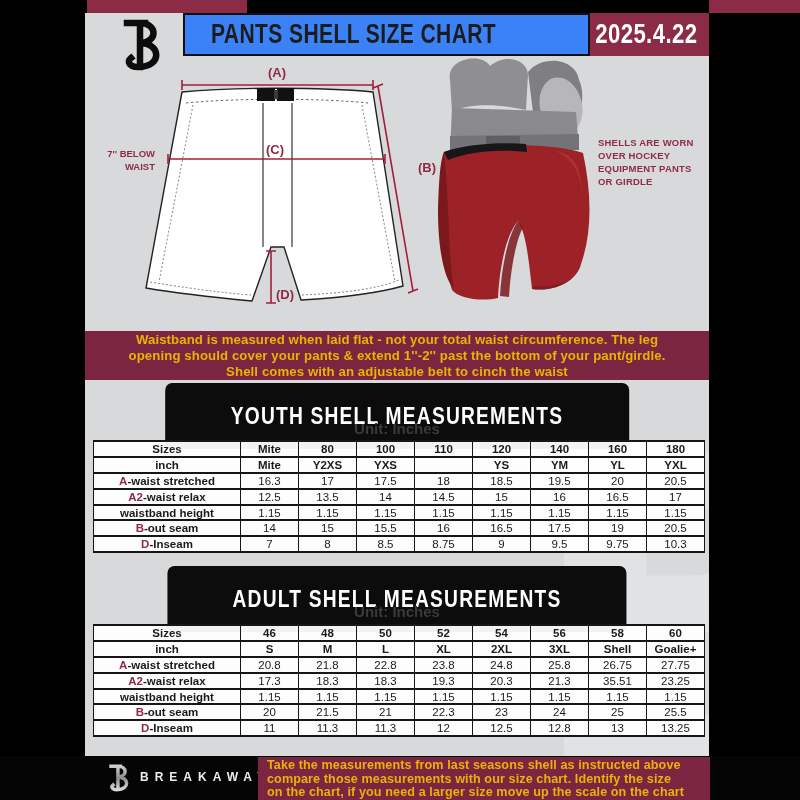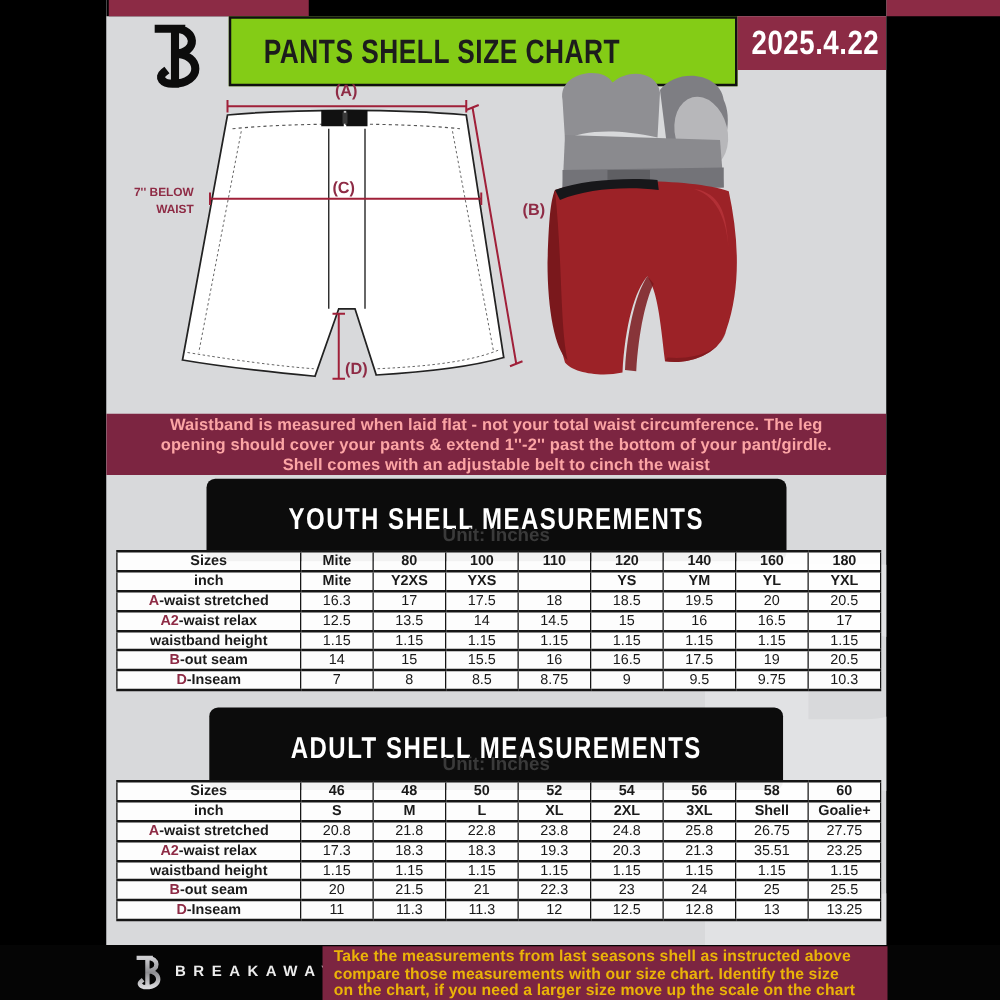--- a/index.html
+++ b/index.html
@@ -6,36 +6,36 @@
   #root{position:relative;width:800px;height:800px;background:#000;overflow:hidden;
         font-family:"Liberation Sans",sans-serif;}
   
   #content{position:absolute;left:85px;top:0;width:624px;height:756px;
            background:#d8d9db;overflow:hidden;}
   .topbar{position:absolute;left:0;top:0;width:624px;height:13px;background:#000;}
   .topbar .seg{position:absolute;left:2px;top:0;width:160px;height:13px;background:#8c2b45;}
   #tr-accent{position:absolute;left:709px;top:0;width:91px;height:13px;background:#8c2b45;}
   
   #logo-head{position:absolute;left:34px;top:15px;}
-  #titlebar{position:absolute;left:98px;top:13px;width:407px;height:56px;background:#84cc16;
+  #titlebar{position:absolute;left:98px;top:13px;width:407px;height:43px;background:#3b82f6;
             border:2.5px solid #101010;box-sizing:border-box;display:flex;align-items:center;}
   #titlebar .t{font-size:27px;font-weight:700;color:#1c1c1c;white-space:nowrap;
                transform:scaleX(0.78);transform-origin:left center;margin-left:26px;letter-spacing:.5px;}
   #datebox{position:absolute;left:505px;top:13px;width:119px;height:43px;background:#8c2b45;
-           display:flex;align-items:center;justify-content:flex-start;}
+           display:flex;align-items:center;justify-content:flex-end;}
   #datebox .t{font-size:27px;font-weight:700;color:#fff;transform:scaleX(0.82);letter-spacing:.5px;}
   
   #diagram{position:absolute;left:20px;top:60px;}
   #photo{position:absolute;left:345px;top:48px;}
   #photo-note{position:absolute;left:513px;top:136px;width:108px;color:#8e2b45;
               font-size:9.5px;font-weight:700;line-height:13px;letter-spacing:.2px;}
   
   #notice{position:absolute;left:0;top:331px;width:624px;height:49px;background:#7c2541;
           display:flex;flex-direction:column;align-items:center;justify-content:center;z-index:2;}
-  #notice div{color:#fca5a5;font-size:13.2px;font-weight:600;line-height:16px;white-space:nowrap;letter-spacing:.1px;}
+  #notice div{color:#eab308;font-size:13.2px;font-weight:600;line-height:16px;white-space:nowrap;letter-spacing:.1px;}
   
   .sec-banner{position:absolute;left:50%;transform:translateX(-50%);background:#0c0c0c;
               border-radius:7px;padding:19px 24px;z-index:2;}
   .sec-banner .t{display:block;color:#fff;font-size:24px;font-weight:700;letter-spacing:1.5px;
                  white-space:nowrap;transform:scaleX(0.8);transform-origin:center;}
   .unit{position:absolute;left:0;width:624px;text-align:center;color:#3a3a3a;
         font-size:15px;font-weight:600;z-index:2;}
   
   .meas{position:absolute;left:8px;border-collapse:collapse;table-layout:fixed;z-index:2;}
   .meas td{border:1.3px solid #161616;border-top-width:2.2px;border-bottom-width:2.2px;
@@ -124,20 +124,26 @@
         <path d="M20 88 L149 86 L149 102 L20 104 Z" fill="#737378"></path>
         <rect x="56" y="88" width="34" height="12" fill="#5f5f63"></rect>
         <path d="M14 104 C40 95 122 94 153 105 C161 142 163 182 151 216 C146 236 120 244 102 241 C98 206 96 186 88 173 C78 184 70 212 68 250 C50 254 28 250 22 242 C8 196 6 138 14 104 Z" fill="#9c2227"></path>
         <path d="M14 104 C20 162 18 212 24 240 C14 232 8 200 8 162 C9 132 10 113 14 104 Z" fill="#7a181c"></path>
         <path d="M88 173 C80 184 72 212 70 248 L79 249 C81 216 87 191 93 179 Z" fill="#7a181c" opacity="0.85"></path>
         <path d="M102 241 C120 244 146 236 151 216 C148 232 128 240 104 238 Z" fill="#7a181c" opacity="0.7"></path>
         <path d="M118 102 C140 104 151 122 153 152 C151 122 147 110 130 104 Z" fill="#b23036"></path>
         <path d="M14 104 C36 96 70 94 96 96 L97 104 C70 101 40 103 18 112 Z" fill="#17171a"></path>
       </svg>
     </div>
+    <div id="photo-note">
+        <div>SHELLS ARE WORN</div>
+        <div>OVER HOCKEY</div>
+        <div>EQUIPMENT PANTS</div>
+        <div>OR GIRDLE</div>
+      </div>
 
     <div id="notice">
         <div>Waistband is measured when laid flat - not your total waist circumference. The leg</div>
         <div>opening should cover your pants &amp; extend 1''-2'' past the bottom of your pant/girdle.</div>
         <div>Shell comes with an adjustable belt to cinch the waist</div>
       </div>
 
     <div id="watermark">B</div>
 
     <div class="sec-banner" style="top:383px;">

